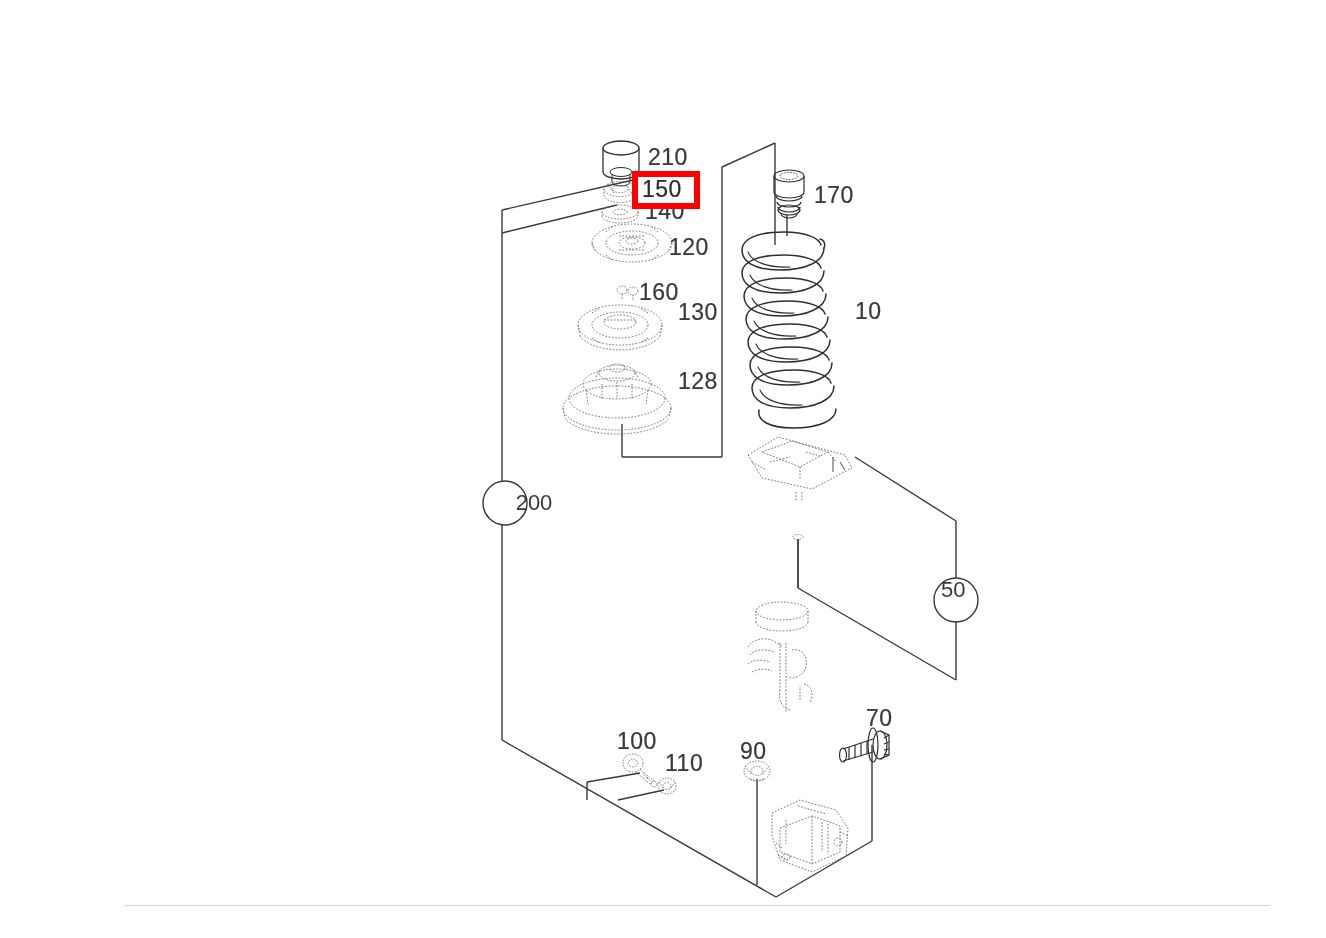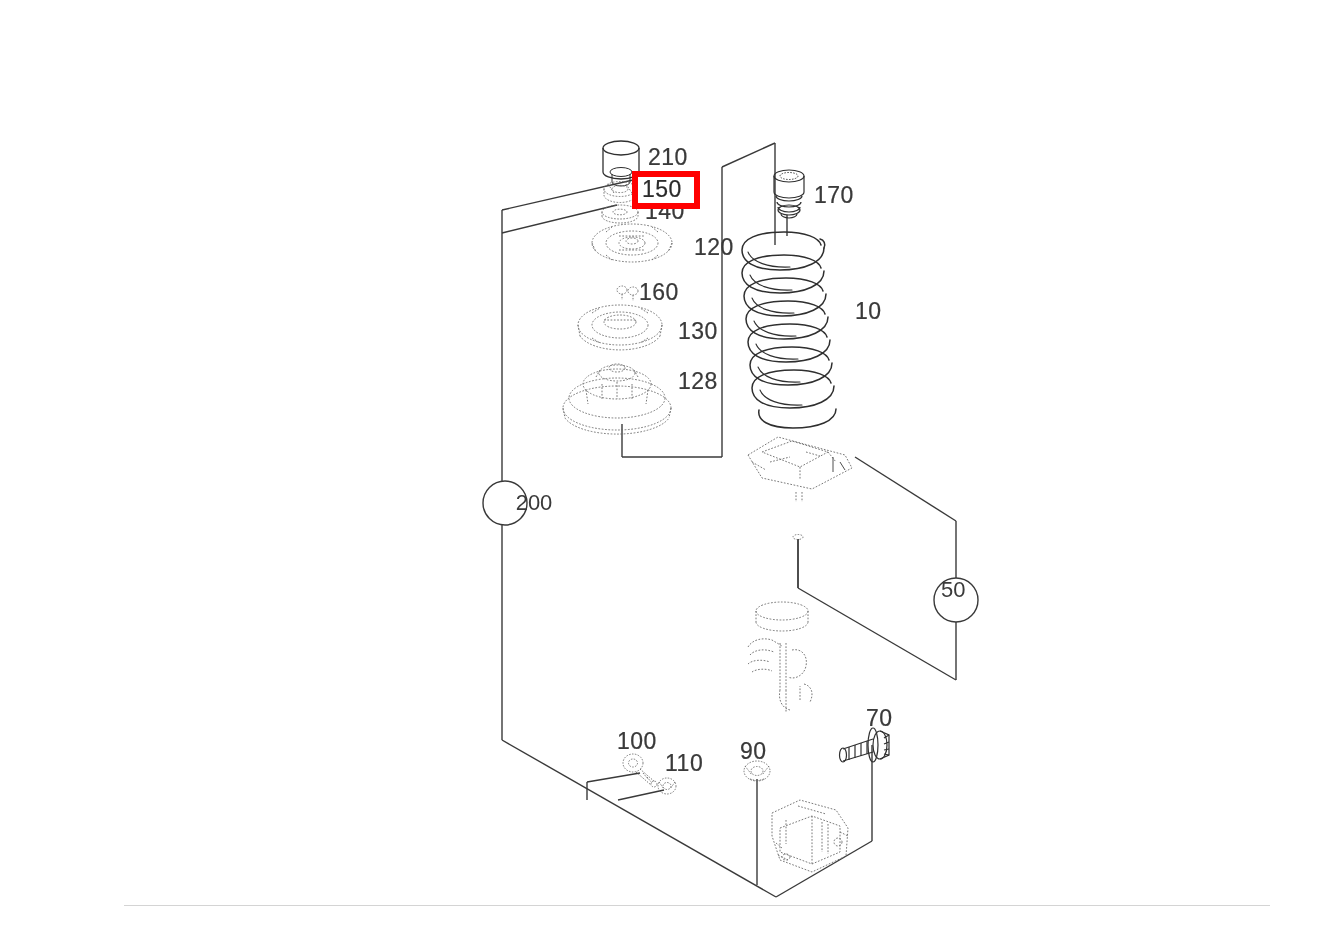--- a/index.html
+++ b/index.html
@@ -328,25 +328,25 @@
     </g>
 
   </svg>
 
   <div class="callout-label" style="left:648px; top:146px;">210</div>
 
   <div class="callout-label highlighted" style="left:632px; top:171px;">150</div>
 
   <div class="callout-label" style="left:645px; top:200px;">140</div>
 
-  <div class="callout-label" style="left:694px; top:236px;">120</div>
+  <div class="callout-label" style="left:669px; top:236px;">120</div>
 
   <div class="callout-label" style="left:639px; top:281px;">160</div>
 
-  <div class="callout-label" style="left:678px; top:320px;">130</div>
+  <div class="callout-label" style="left:678px; top:301px;">130</div>
 
   <div class="callout-label" style="left:678px; top:370px;">128</div>
 
   <div class="callout-label" style="left:814px; top:184px;">170</div>
 
   <div class="callout-label" style="left:855px; top:284px;margin-top:16px;">10</div>
 
   <div class="callout-label" style="left:866px; top:707px;">70</div>
 
   <div class="callout-label" style="left:617px; top:730px;">100</div>

